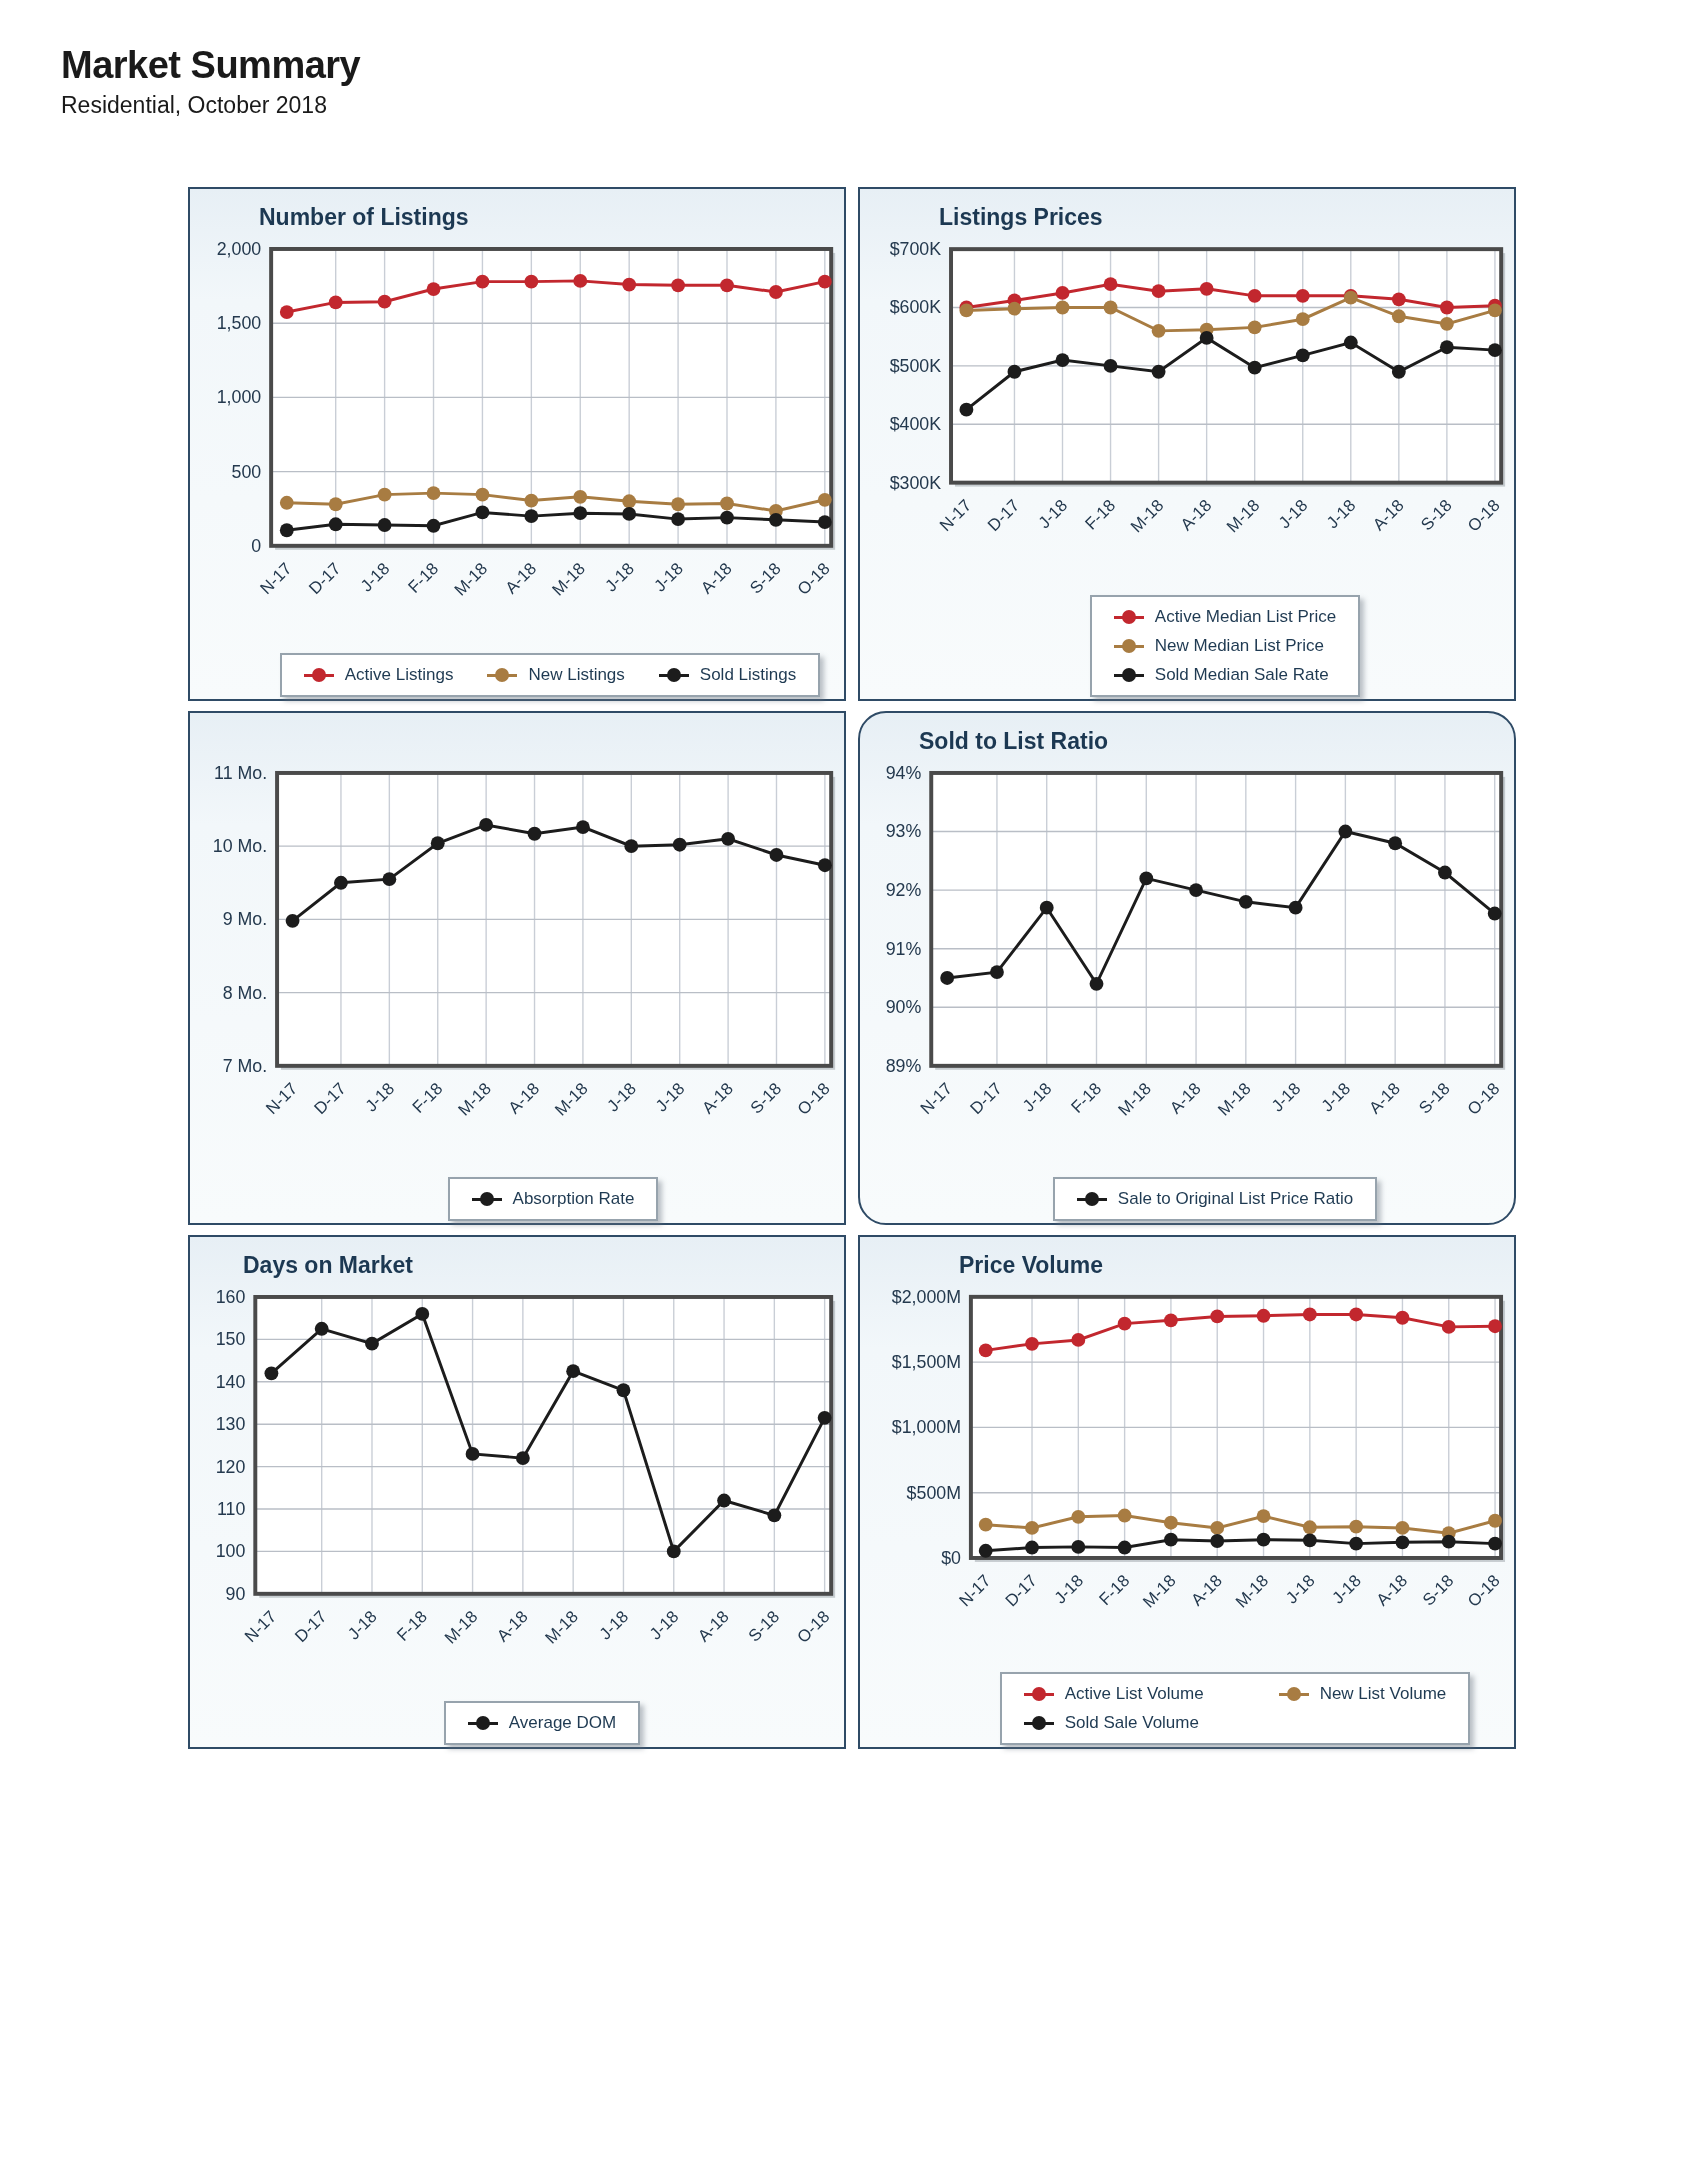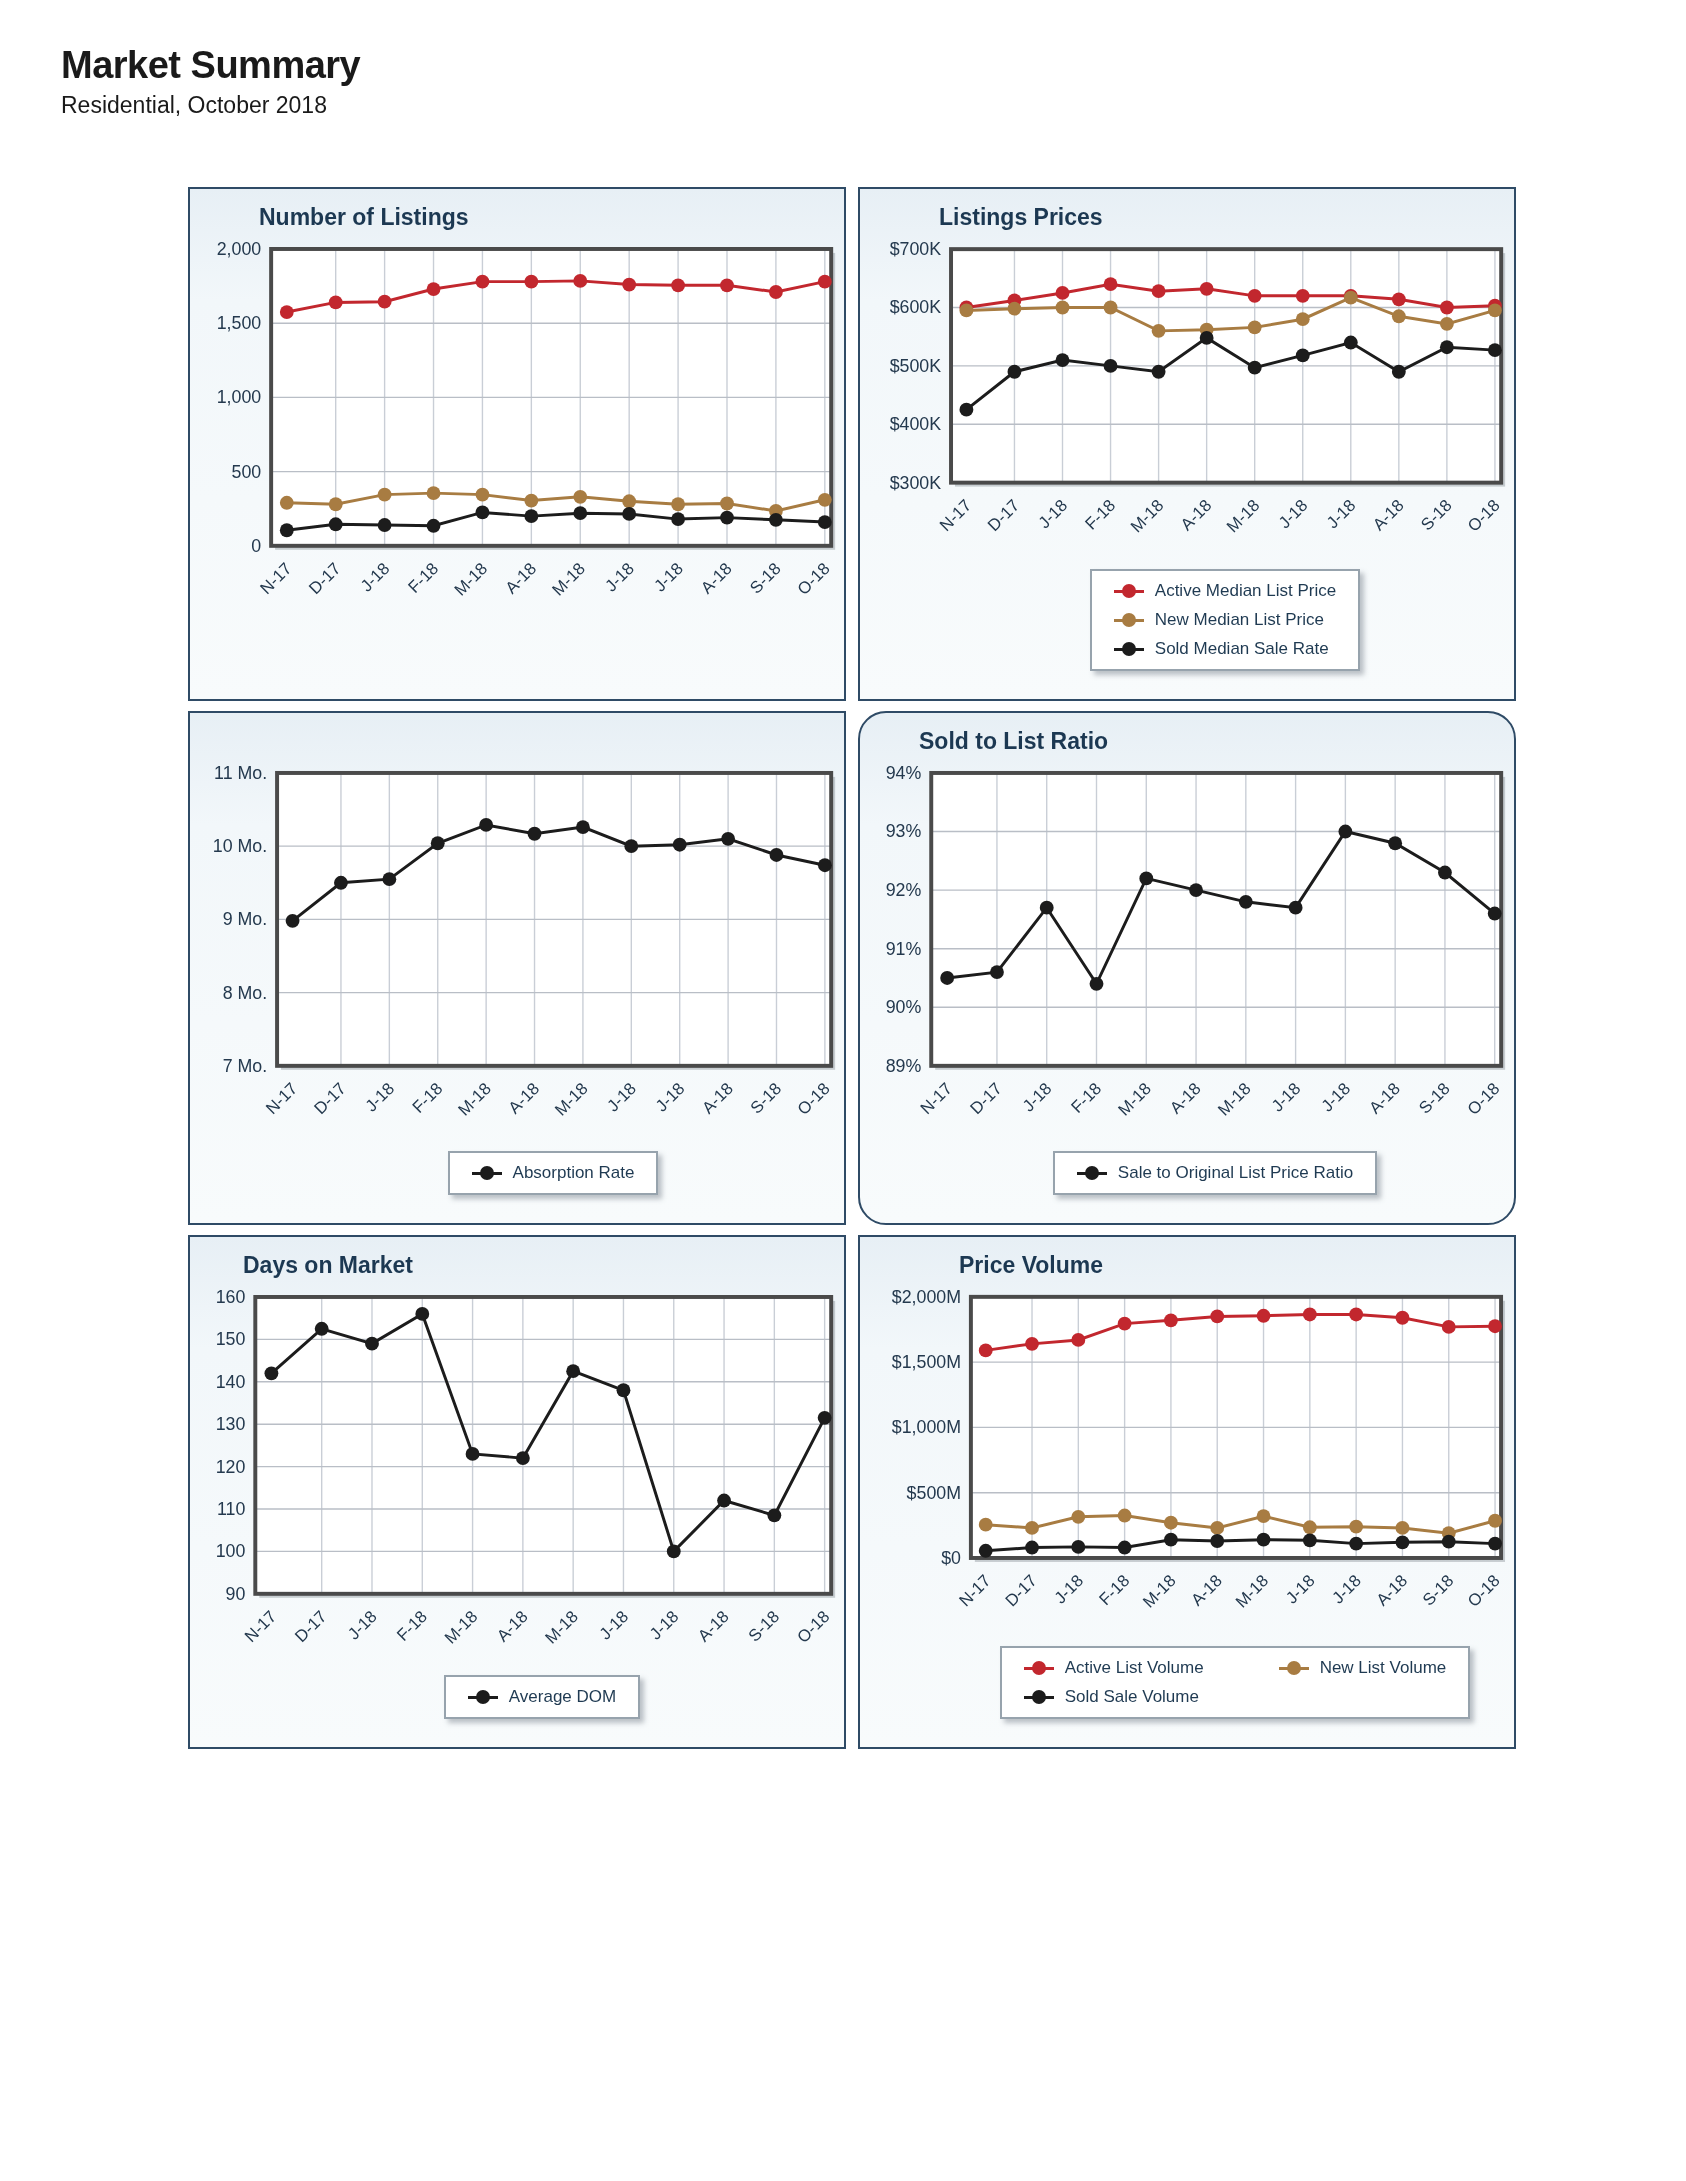--- a/index.html
+++ b/index.html
@@ -16,21 +16,21 @@
     border:2px solid #2f4b66;
     background:linear-gradient(180deg,#e7eff5 0%,#f2f7fa 22%,#f8fbfc 100%);
   }
   .panel-title{
     position:absolute;top:15px;right:15px;text-align:left;
     font-size:23px;font-weight:bold;color:#1c3852;
   }
   .plot-svg{position:absolute;left:0;top:46px;width:658px;display:block;}
 
   .legend-wrap{
-    position:absolute;right:15px;bottom:28px;
+    position:absolute;right:15px;bottom:2px;
     display:flex;justify-content:center;align-items:flex-end;
   }
   .legend-box{
     background:#ffffff;border:2px solid #97a3ad;
     box-shadow:4px 4px 5px rgba(110,120,130,0.45);
     padding:10px 22px;display:inline-flex;gap:34px;align-items:center;
   }
   .legend-box.col{flex-direction:column;align-items:flex-start;gap:9px;}
   .legend-box.grid{display:inline-grid;grid-template-columns:auto auto;column-gap:75px;row-gap:9px;justify-items:start;}
   .legend-item{display:flex;align-items:center;gap:11px;font-size:17px;color:#1f3a52;white-space:nowrap;}
@@ -120,20 +120,36 @@
       <circle cx="246.11528384279475" cy="293.75" r="7" fill="#1c1c1c"></circle>
       <circle cx="295.54759825327517" cy="280.25" r="7" fill="#1c1c1c"></circle>
       <circle cx="344.9799126637555" cy="284" r="7" fill="#1c1c1c"></circle>
       <circle cx="394.41222707423583" cy="281" r="7" fill="#1c1c1c"></circle>
       <circle cx="443.8445414847162" cy="281.75" r="7" fill="#1c1c1c"></circle>
       <circle cx="493.27685589519655" cy="287" r="7" fill="#1c1c1c"></circle>
       <circle cx="542.7091703056769" cy="285.5" r="7" fill="#1c1c1c"></circle>
       <circle cx="592.1414847161573" cy="287.75" r="7" fill="#1c1c1c"></circle>
       <circle cx="641.5737991266376" cy="290" r="7" fill="#1c1c1c"></circle>
     </svg>
+  <div class="legend-wrap" style="left: 81px;">
+      <div class="legend-box row">
+        <span class="legend-item">
+          <span class="lmark" style="color: rgb(194, 39, 46);"></span>
+          <span>Active Listings</span>
+        </span>
+        <span class="legend-item">
+          <span class="lmark" style="color: rgb(168, 124, 66);"></span>
+          <span>New Listings</span>
+        </span>
+        <span class="legend-item">
+          <span class="lmark" style="color: rgb(28, 28, 28);"></span>
+          <span>Sold Listings</span>
+        </span>
+      </div>
+    </div>
 </div>
 
 <div class="panel" style="left:858px;top:187px;">
   <div class="panel-title" style="left: 79px;">Listings Prices</div>
   <svg class="plot-svg" viewBox="0 0 665 340" width="658" height="337">
       <rect x="96" y="18" width="556" height="236" fill="rgba(60,70,80,0.25)"></rect>
       <rect x="92" y="14" width="556" height="236" fill="#ffffff"></rect>
       <line x1="156.09781659388648" y1="14" x2="156.09781659388648" y2="250" stroke="#c9ced6" stroke-width="1.4"></line>
       <line x1="204.65676855895197" y1="14" x2="204.65676855895197" y2="250" stroke="#c9ced6" stroke-width="1.4"></line>
       <line x1="253.21572052401746" y1="14" x2="253.21572052401746" y2="250" stroke="#c9ced6" stroke-width="1.4"></line>

